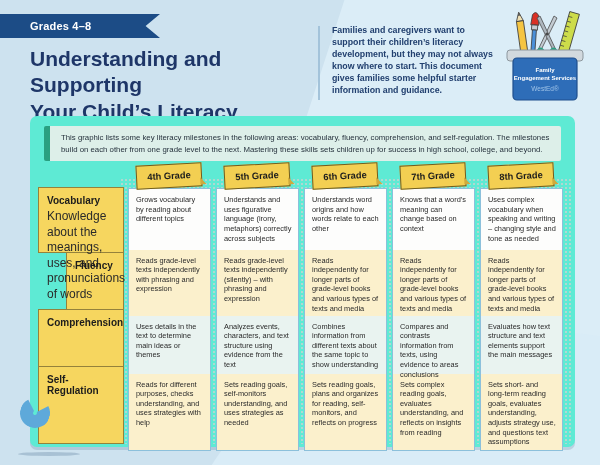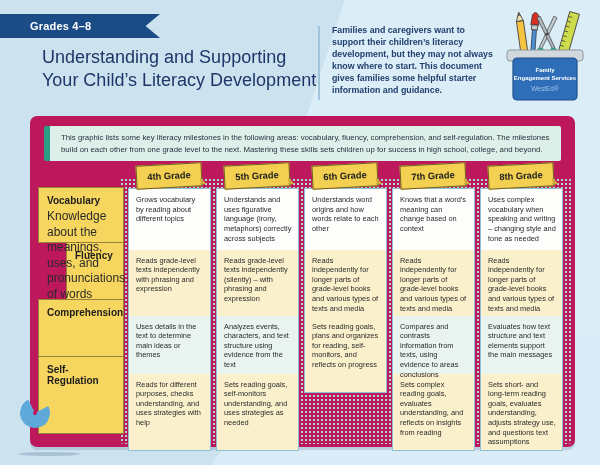--- a/index.html
+++ b/index.html
@@ -13,30 +13,30 @@
   
   .bg-band{position:absolute;left:310px;top:-140px;width:430px;height:560px;
     background:#dbedf7;transform:rotate(18deg);}
   .bg-circle{position:absolute;left:190px;top:330px;width:660px;height:420px;
     border-radius:50%;background:#d9ecf7;}
   
   .banner{position:absolute;left:0;top:14px;width:160px;height:24px;
     background:#1c4c86;color:#fff;font-size:11px;font-weight:bold;
     line-height:24px;padding-left:30px;letter-spacing:.2px;
     clip-path:polygon(0 0,100% 0,91% 50%,100% 100%,0 100%);}
-  .title{position:absolute;left:42px;top:46px;width:290px;
-    font-size:18px;font-weight:normal;color:#1e3668;line-height:1.25;}
+  .title{position:absolute;left:30px;top:46px;width:290px;
+    font-size:21px;font-weight:bold;color:#1e3668;line-height:1.25;}
   .v-divider{position:absolute;left:318px;top:26px;width:1.5px;height:74px;background:#a3c3da;}
   .intro{position:absolute;left:332px;top:25px;width:168px;
     font-size:8.8px;font-weight:bold;color:#22406f;line-height:1.36;}
   .logo{position:absolute;left:502px;top:6px;width:88px;height:100px;}
   .logo text{font-family:"Liberation Sans",sans-serif;}
   
   .card{position:absolute;left:30px;top:116px;width:545px;height:331px;
-    background:#be185d;border-radius:7px;box-shadow:0 3px 0 rgba(52,90,130,.18);padding-left:24px;}
+    background:#5eead4;border-radius:7px;box-shadow:0 3px 0 rgba(52,90,130,.18);padding-left:24px;}
   
   .note{position:absolute;left:14px;top:10px;width:517px;min-height:34px;
     background:#ddefe9;border-left:6px solid #2aa081;border-radius:2px;
     padding:6px 10px 6px 11px;font-size:7.8px;color:#25313c;line-height:1.5;z-index:1;}
   
   .stipple{position:absolute;left:90px;top:62px;width:452px;height:266px;z-index:0;
     background-image:radial-gradient(#aed9d1 0.8px, transparent 1.1px);
     background-size:4px 4px;border-radius:4px;}
   
   .tab{position:absolute;top:48px;width:66px;height:24px;z-index:3;
@@ -54,21 +54,21 @@
   .hk{font-size:10px;font-weight:bold;color:#1c1c1c;margin-bottom:3px;}
   .hd{font-size:12px;color:#2a2a2a;line-height:1.3;}
   
   .col{position:absolute;top:72px;width:83px;z-index:2;
     border:1.5px solid #8cc0db;background:#fff;}
   .cell{padding:6px 6px 4px 7px;font-size:7.4px;color:#2a2a2a;line-height:1.3;}
   .r1{height:60.5px;background:#fdfdfc;}
   .r2{height:66px;background:#fbf0cc;}
   .r3{height:58px;background:#e9f3f0;}
   .r4{height:76.5px;background:#fbf0cc;}
-  .h1{height:56px;} .h2{height:58px;margin-left:28px;} .h3{height:58px;} .h4{height:78px;}
+  .h1{height:66px;} .h2{height:58px;margin-left:28px;} .h3{height:58px;} .h4{height:78px;}
   
   .crescent{position:absolute;left:20px;top:398px;width:30px;height:30px;
     border:13px solid #5ea9da;border-radius:50%;border-top-color:transparent;
     transform:rotate(18deg);z-index:5;}
   .crescent-shadow{position:absolute;left:18px;top:452px;width:62px;height:4px;
     border-radius:50%;background:rgba(60,95,130,.25);z-index:4;}
 </style>
 </head>
 <body>
 
@@ -159,20 +159,21 @@
   </div>
   <div class="col" style="left:186px">
     <div class="cell r1">Understands and uses figurative language (irony, metaphors) correctly across subjects</div>
     <div class="cell r2">Reads grade-level texts independently (silently) – with phrasing and expression</div>
     <div class="cell r3">Analyzes events, characters, and text structure using evidence from the text</div>
     <div class="cell r4">Sets reading goals, self-monitors understanding, and uses strategies as needed</div>
   </div>
   <div class="col" style="left:274px">
     <div class="cell r1">Understands word origins and how words relate to each other</div>
     <div class="cell r2">Reads independently for longer parts of grade-level books and various types of texts and media</div>
+    <div class="cell r3">Combines information from different texts about the same topic to show understanding</div>
     <div class="cell r4">Sets reading goals, plans and organizes for reading, self-monitors, and reflects on progress</div>
   </div>
   <div class="col" style="left:362px">
     <div class="cell r1">Knows that a word’s meaning can change based on context</div>
     <div class="cell r2">Reads independently for longer parts of grade-level books and various types of texts and media</div>
     <div class="cell r3">Compares and contrasts information from texts, using evidence to areas conclusions</div>
     <div class="cell r4">Sets complex reading goals, evaluates understanding, and reflects on insights from reading</div>
   </div>
   <div class="col" style="left:450px">
     <div class="cell r1">Uses complex vocabulary when speaking and writing – changing style and tone as needed</div>

